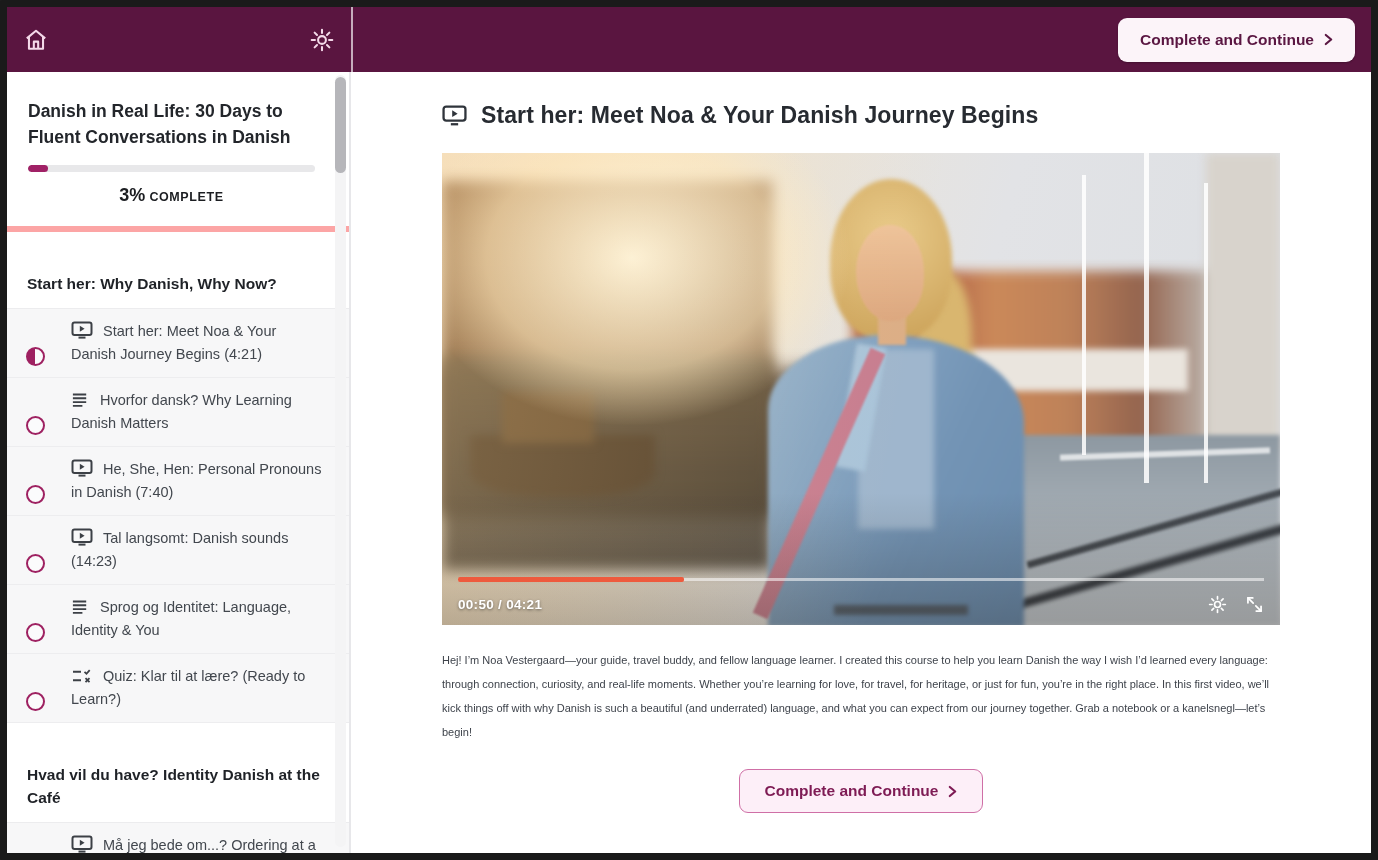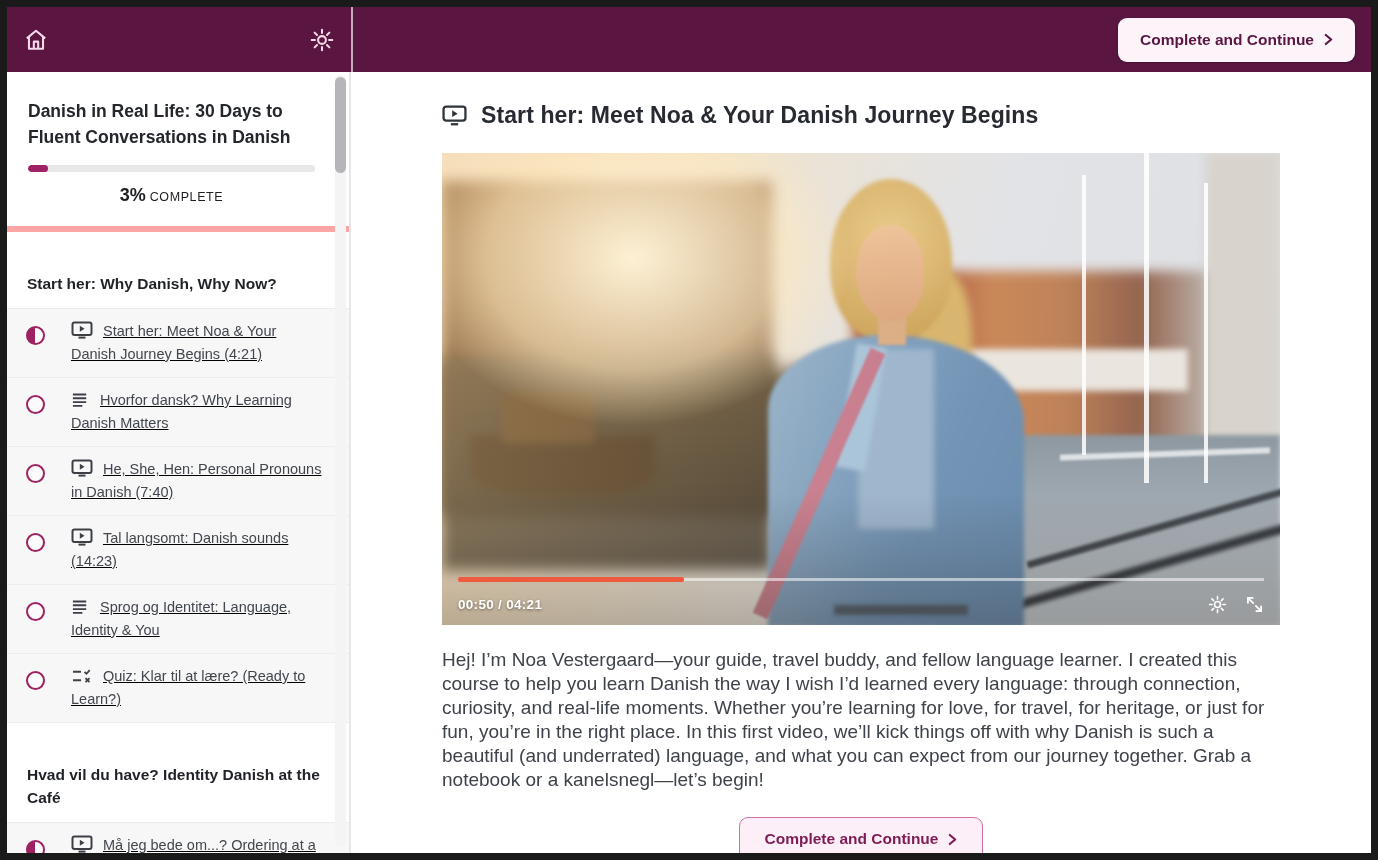--- a/index.html
+++ b/index.html
@@ -18,24 +18,24 @@
   .content-row { display:flex; height:781px; }
 
   
   .sidebar { position:relative; width:344px; background:#ffffff; border-right:2px solid #e7e7ea; overflow:hidden; }
   .course-head { padding:26px 34px 20px 21px; border-bottom:6px solid #fca5a5; }
   .course-title { font-size:17.5px; font-weight:700; color:#23262b; line-height:26px; margin-bottom:15px; }
   .progress-track { height:7px; background:#e8e8ea; border-radius:5px; overflow:hidden; }
   .progress-fill { height:100%; background:#a02166; border-radius:5px; }
   .progress-label { text-align:center; margin-top:13px; color:#1c1e22; }
   .progress-label .pct { font-size:18px; font-weight:700; }
-  .progress-label .plabel { font-size:12.5px; font-weight:400; letter-spacing:.6px; margin-left:4px; }
+  .progress-label .plabel { font-size:12.5px; font-weight:700; letter-spacing:.6px; margin-left:4px; }
   .section-title { background:#ffffff; padding:40px 22px 13px 20px; font-size:15.5px; font-weight:700; color:#1f2227; line-height:23px; }
   .lesson-list { background:#f7f7f8; border-top:1px solid #ececee; }
-  .lesson-row { display:flex; align-items:flex-start; padding:11px 26px 11px 0; border-bottom:1px solid #ededef; cursor:pointer;text-decoration:underline; }
+  .lesson-row { display:flex; align-items:flex-end; padding:11px 26px 11px 0; border-bottom:1px solid #ededef; cursor:pointer; }
   .status { flex:none; width:19px; height:19px; border-radius:50%; border:2.5px solid #9e2161; margin:6px 0 0 19px; background:#fbfbfc; }
   .status.half { background:linear-gradient(90deg,#9e2161 0 50%, #fbfbfc 50%); }
   .lesson-text { margin-left:26px; font-size:14.5px; color:#42474e; line-height:23px; }
   .lesson-text svg { vertical-align:-3px; margin-right:10px; }
   .sb-track { position:absolute; top:3px; right:3px; bottom:6px; width:11px; background:#f4f4f5; border-radius:6px; }
   .sb-thumb { position:absolute; top:2px; left:0; width:11px; height:96px; background:#b6b6ba; border-radius:6px; cursor:pointer; }
 
   
   .main { flex:1; padding:28px 91px 0; overflow:hidden; background:#ffffff; }
   .lesson-header { display:flex; align-items:center; gap:14px; margin:2px 0 24px; }
@@ -74,21 +74,21 @@
   .warmth { inset:0; background:linear-gradient(100deg, rgba(255,214,150,.28), rgba(255,214,150,0) 55%); }
   .scrim { inset:0; background:linear-gradient(180deg, rgba(0,0,0,0) 72%, rgba(35,28,20,.28)); }
 
   .seekbar { position:absolute; left:16px; right:16px; bottom:44px; height:3px; background:rgba(255,255,255,.55); cursor:pointer; }
   .seek-fill { position:absolute; left:0; top:-1px; height:5px; background:#ee5a3d; border-radius:2px; }
   .vp-time { position:absolute; left:16px; bottom:13px; color:#ffffff; font-size:13.5px; font-weight:600; letter-spacing:.3px; text-shadow:0 1px 3px rgba(0,0,0,.45); }
   .vp-icons { position:absolute; right:14px; bottom:9px; display:flex; gap:13px; }
   .vp-icons .icon-btn { width:24px; height:24px; }
 
   
-  .desc { width:838px; margin-top:23px; font-size:19px; line-height:24px; color:#3e434b; }
+  .desc { width:838px; margin-top:23px; font-size:11px; line-height:24px; color:#3e434b; }
   .bottom-btn-row { width:838px; text-align:center; margin-top:25px; }
   .btn-outline { display:inline-flex; align-items:center; gap:10px; background:#fdeff8; color:#7e1b54; border:1.6px solid #cf6fa6; border-radius:9px; font-family:inherit; font-size:15.5px; font-weight:700; padding:12px 25px; cursor:pointer; }
 </style>
 </head>
 <body>
 
 <div class="frame">
 
   <div class="topbar">
     <div class="topbar-left">

